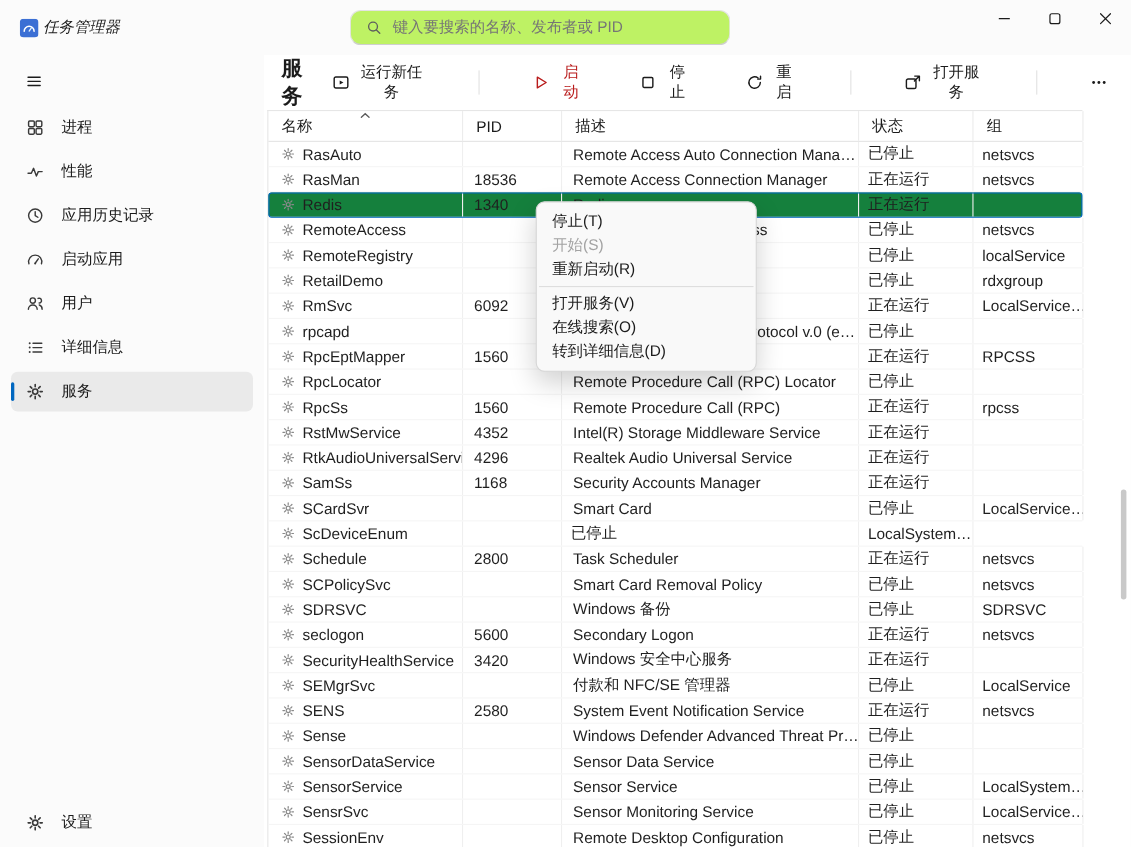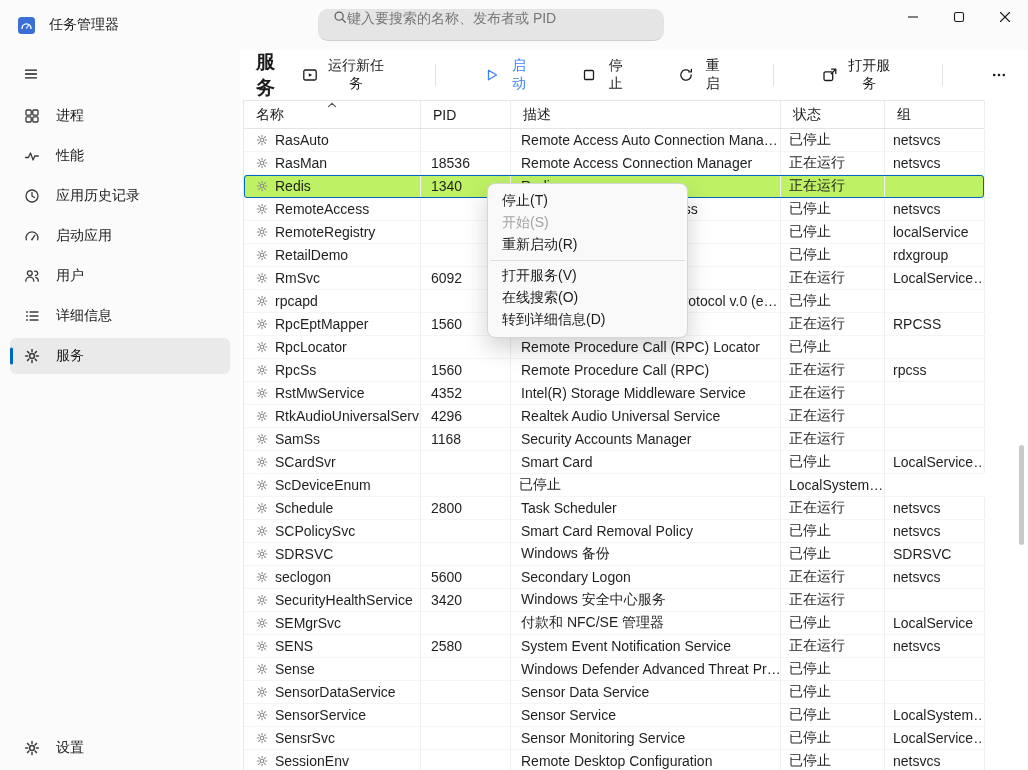--- a/index.html
+++ b/index.html
@@ -5,25 +5,25 @@
   * { margin:0; padding:0; box-sizing:border-box; }
   html,body { width:1028px; height:770px; overflow:hidden; }
   body {
     font-family:"Liberation Sans","DejaVu Sans",sans-serif;
     background:#fbfbfb; color:#1b1b1b; position:relative;
     -webkit-font-smoothing:antialiased;
   }
   
   .titlebar { position:absolute; top:0; left:0; width:1028px; height:50px; display:flex; align-items:center; }
   .app-icon { margin-left:18px; width:17px; height:17px; display:inline-flex; }
-  .app-title { margin-left:14px; font-size:14px; }
+  .app-title { margin-left:4px; font-size:14px;font-style:italic; }
   .searchbox {
     position:absolute; left:318px; top:9px; width:346px; height:32px;
-    background:#e5e5e5; border:1px solid #e3e3e3; border-bottom-color:#cfcfcf;
-    border-radius:10px; display:flex; padding-left:14px; 
+    background:#bef264; border:1px solid #e3e3e3; border-bottom-color:#cfcfcf;
+    border-radius:10px; display:flex; align-items:center; padding-left:14px; gap:10px;
   }
   .searchbox .s-icon { color:#5f5f5f; display:inline-flex; }
   .searchbox .s-ph { color:#767676; font-size:14px; }
   .win-controls { position:absolute; right:0; top:0; display:flex; }
   .win-btn { width:46px; height:36px; display:flex; align-items:center; justify-content:center;
     background:transparent; border:none; color:#1b1b1b; cursor:default; }
   
   .sidebar { position:absolute; top:50px; left:0; width:240px; bottom:0; background:#fbfbfb; }
   .hamburger { position:absolute; left:12px; top:8px; width:38px; height:34px; border:none; background:transparent;
     display:flex; align-items:center; justify-content:center; color:#1b1b1b; border-radius:6px; }
@@ -36,32 +36,32 @@
     width:3px; height:17px; border-radius:2px; background:#0067c0; }
   .settings-slot { position:absolute; bottom:4px; left:0; right:0; }
   
   .main { position:absolute; left:240px; top:50px; right:0; bottom:0; background:#fff; }
   .main-header { height:50px; display:flex; align-items:center; padding-left:16px; }
   .page-title { font-size:19px; font-weight:700; }
   .toolbar { margin-left:auto; display:flex; align-items:center; padding-right:12px;gap:32px; }
   .tb { display:flex; align-items:center; gap:7px; padding:7px 9px; background:transparent; border:none;
     font-size:14px; color:#1b1b1b; border-radius:4px; font-family:inherit; }
   .tb .tbi { display:inline-flex; }
-  .tb.disabled { color:#3b82f6; }
+  .tb.disabled { color:#b91c1c; }
   .tb-div { width:1px; height:22px; background:#e1e1e1; margin:0 7px; }
   
   .table { position:absolute; left:3px; top:50px; width:741px; bottom:-3px;
     border-top:1px solid #e6e6e6; border-left:1px solid #e6e6e6; background:#fff; }
   .t-head, .t-row { display:grid; grid-template-columns:177px 90px 270px 104px 100px; }
   .t-head { height:28px; border-bottom:1px solid #e4e4e4; }
   .h-cell { position:relative; display:flex; align-items:center; padding-left:12px; font-size:14px;
     border-right:1px solid #ececec;text-align:center; }
   .h-cell .caret { position:absolute; top:1px; left:50%; transform:translateX(-50%); color:#5a5a5a; line-height:0; }
   .t-row { height:23px; border-bottom:1px solid #f5f5f5; }
-  .t-row.sel { background:#bef264; outline:1px solid #0067c0; outline-offset:-1px; border-radius:3px; }
+  .t-row.sel { background:#15803d; outline:1px solid #0067c0; outline-offset:-1px; border-radius:3px; }
   .cell { display:flex; align-items:center; padding-left:10px; font-size:14px; white-space:nowrap;
     overflow:hidden; border-right:1px solid #efefef; color:#1f1f1f; }
   .cell.c-name { padding-left:12px; gap:7px; }
   .cell.c-status, .cell.c-group { padding-left:8px; }
   .gicon { display:inline-flex; color:#8a8a8a; flex:none; }
   
   .context-menu { position:absolute; left:487px; top:183px; width:201px; z-index:50;
     background:#f9f9f9; border:1px solid #d6d6d6; border-radius:8px; padding:6px 0;
     box-shadow:0 10px 24px rgba(0,0,0,.18); }
   .cm-item { display:flex; align-items:center; height:22px; margin:0 5px; padding:0 9px;

